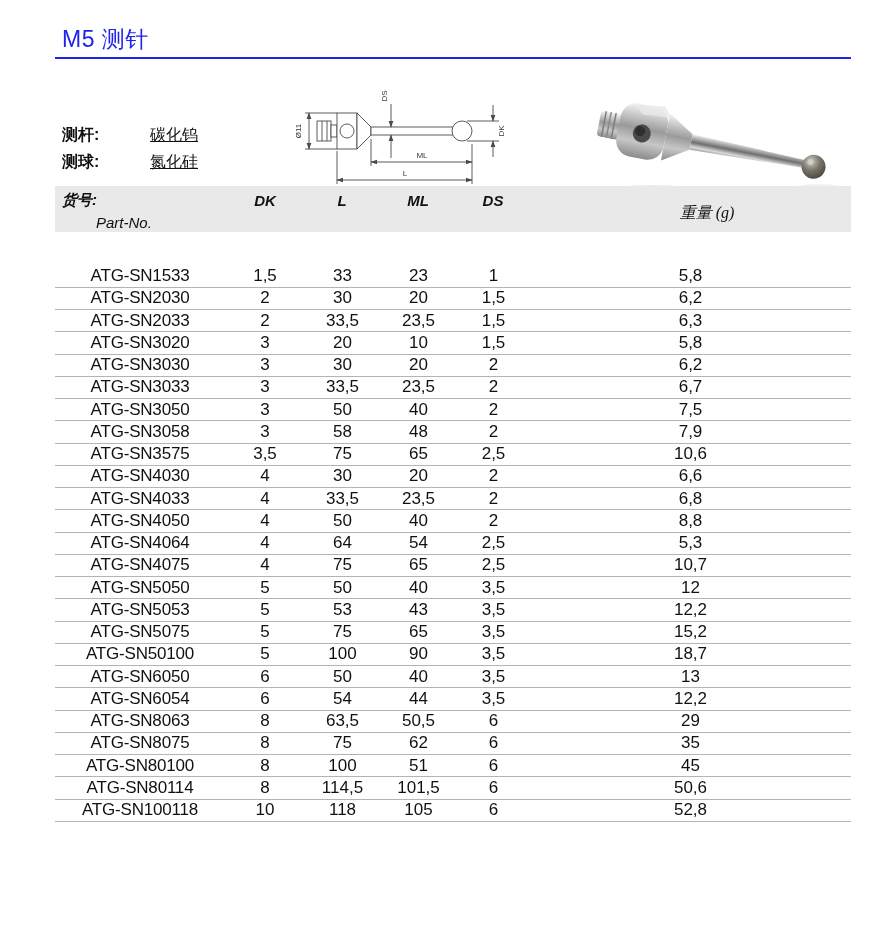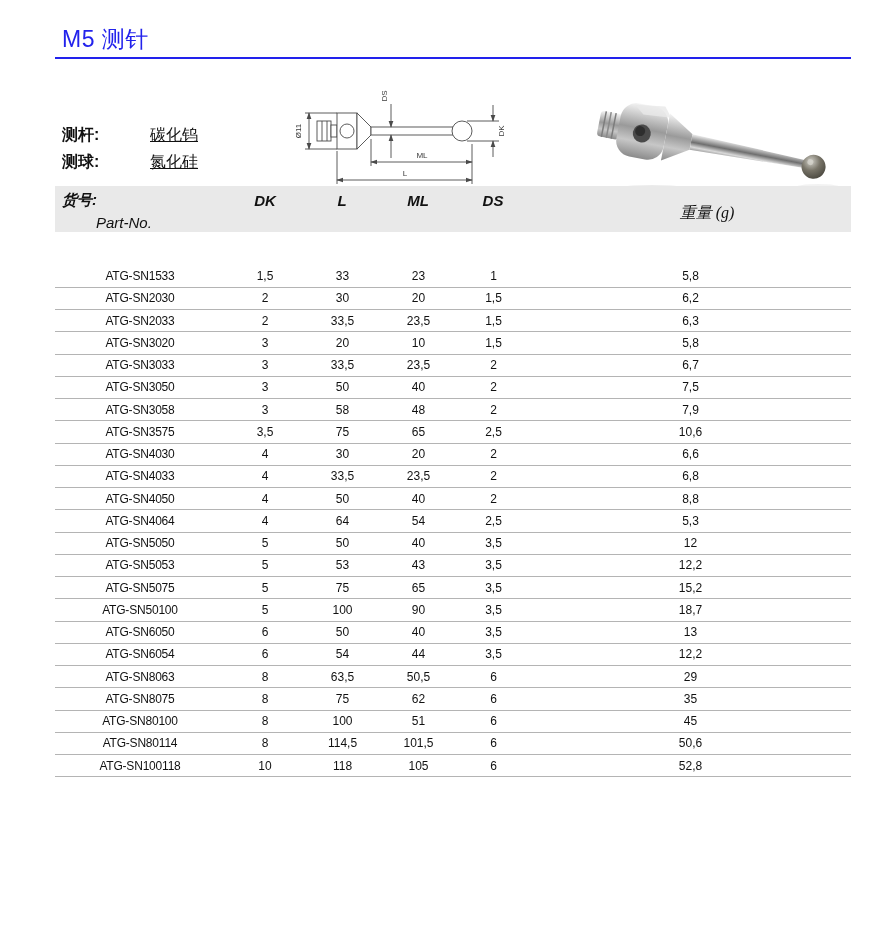--- a/index.html
+++ b/index.html
@@ -34,21 +34,21 @@
   }
   .th{position:absolute;top:6px;transform:translateX(-50%);font-weight:bold;}
   .th-part{position:absolute;left:7px;top:5px;font-weight:bold;}
   .th-part-en{position:absolute;left:7px;top:28px;font-weight:normal;margin-left:34px;}
   .th-weight{
     position:absolute;top:5px;transform:translateX(-50%);
     font-weight:normal;font-family:"Liberation Serif",serif;font-size:16px;margin-top:12px;
   }
   table.parts{
     position:absolute;left:55px;top:265px;width:796px;
-    border-collapse:collapse;table-layout:fixed;font-size:12px;
+    border-collapse:collapse;table-layout:fixed;font-size:17px;
   }
   table.parts td{
     height:22.26px;border-bottom:1px solid var(--row-line);
     text-align:center;white-space:nowrap;overflow:hidden;padding:0;
   }
   td.c-part{text-align:left;padding-left:7px;letter-spacing:-0.2px;}
   td.c-weight{padding-left:30px;}
   .dimtext{font-size:8px;fill:#3a3a3a;font-family:"Liberation Sans",sans-serif;}
   .dline{stroke:#4a4a4a;stroke-width:0.9;fill:none;}
   .dfill{stroke:#4a4a4a;stroke-width:0.9;fill:#ffffff;}
@@ -208,20 +208,28 @@
       </tr>
       <tr>
         <td class="c-part">ATG-SN3020</td>
         <td class="c-dk">3</td>
         <td class="c-l">20</td>
         <td class="c-ml">10</td>
         <td class="c-ds">1,5</td>
         <td class="c-weight">5,8</td>
       </tr>
       <tr>
+        <td class="c-part">ATG-SN3030</td>
+        <td class="c-dk">3</td>
+        <td class="c-l">30</td>
+        <td class="c-ml">20</td>
+        <td class="c-ds">2</td>
+        <td class="c-weight">6,2</td>
+      </tr>
+      <tr>
         <td class="c-part">ATG-SN3033</td>
         <td class="c-dk">3</td>
         <td class="c-l">33,5</td>
         <td class="c-ml">23,5</td>
         <td class="c-ds">2</td>
         <td class="c-weight">6,7</td>
       </tr>
       <tr>
         <td class="c-part">ATG-SN3050</td>
         <td class="c-dk">3</td>
@@ -272,20 +280,28 @@
       </tr>
       <tr>
         <td class="c-part">ATG-SN4064</td>
         <td class="c-dk">4</td>
         <td class="c-l">64</td>
         <td class="c-ml">54</td>
         <td class="c-ds">2,5</td>
         <td class="c-weight">5,3</td>
       </tr>
       <tr>
+        <td class="c-part">ATG-SN4075</td>
+        <td class="c-dk">4</td>
+        <td class="c-l">75</td>
+        <td class="c-ml">65</td>
+        <td class="c-ds">2,5</td>
+        <td class="c-weight">10,7</td>
+      </tr>
+      <tr>
         <td class="c-part">ATG-SN5050</td>
         <td class="c-dk">5</td>
         <td class="c-l">50</td>
         <td class="c-ml">40</td>
         <td class="c-ds">3,5</td>
         <td class="c-weight">12</td>
       </tr>
       <tr>
         <td class="c-part">ATG-SN5053</td>
         <td class="c-dk">5</td>

